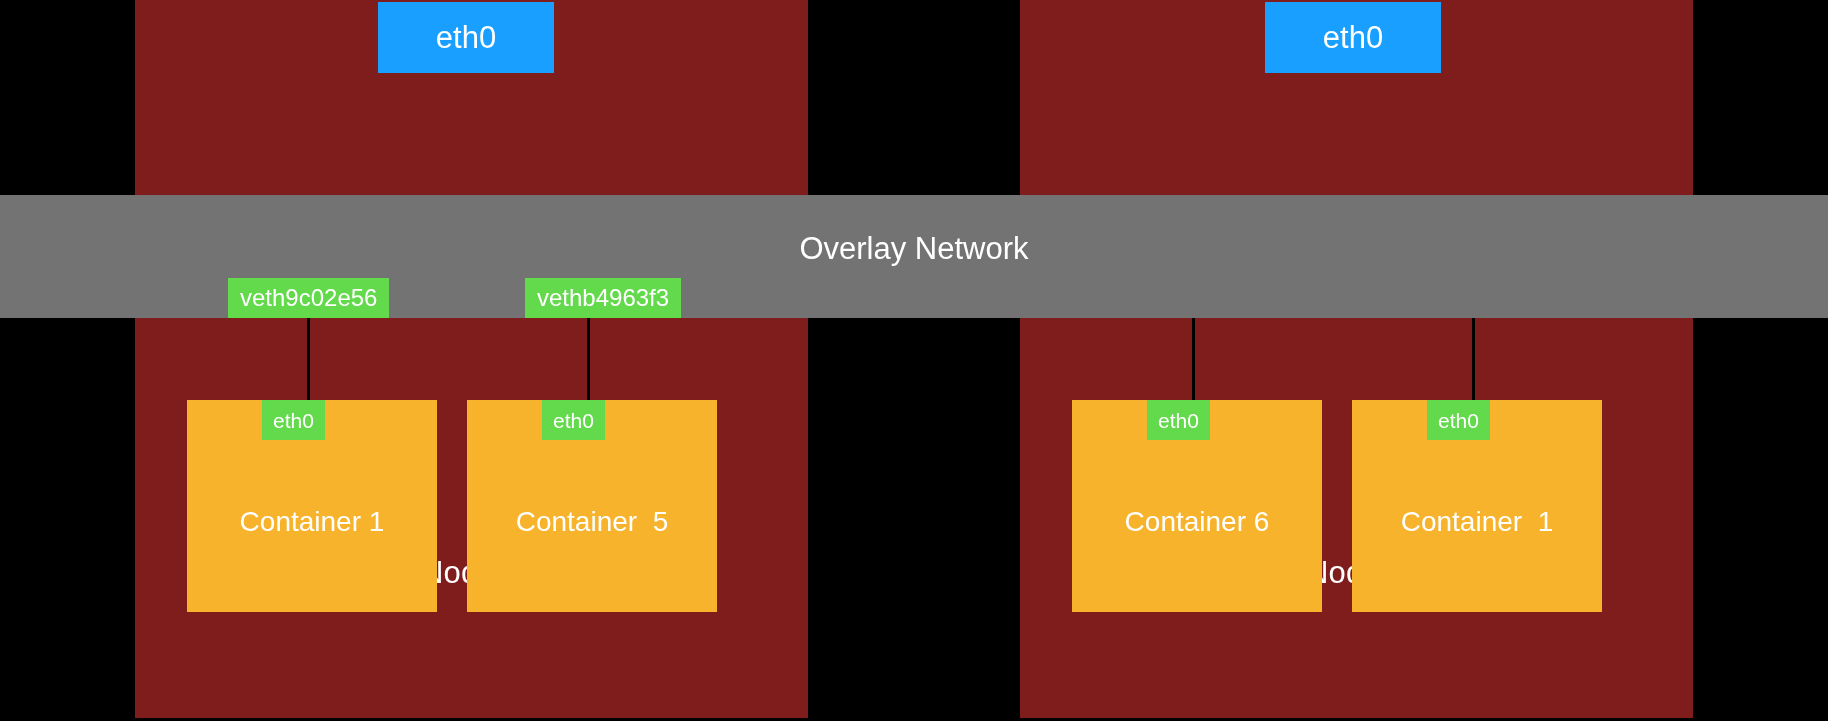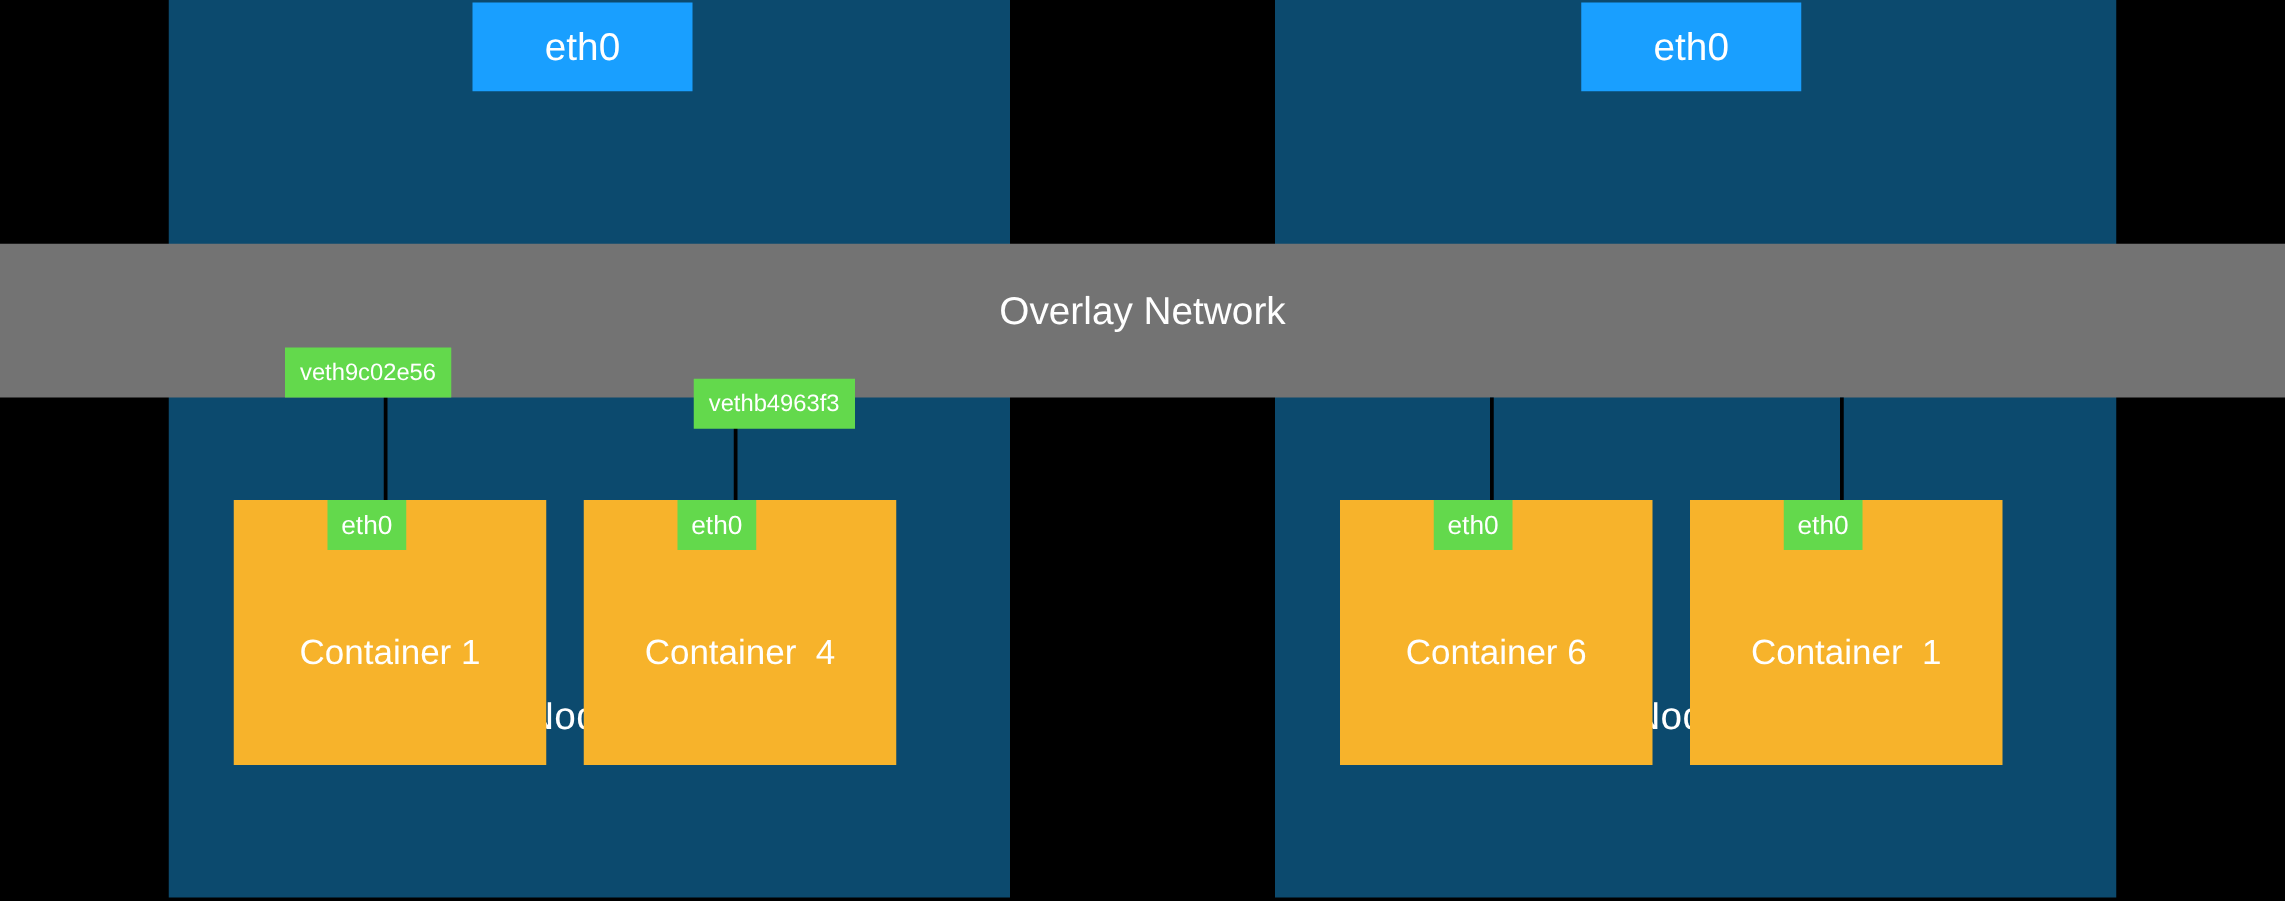--- a/index.html
+++ b/index.html
@@ -19,21 +19,21 @@
     height: 721px;
     background: #000000;
     overflow: hidden;
   }
 
   
   .node-panel {
     position: absolute;
     top: 0;
     height: 718px;
-    background: #0c4a6e;
+    background: #7f1d1d;
   }
   #node-1 { left: 135px; width: 673px; }
   #node-2 { left: 1020px; width: 673px; }
 
   .node-label {
     position: absolute;
     bottom: 130px;
     left: 0;
     width: 100%;
     text-align: center;
@@ -89,21 +89,21 @@
   
   .veth-chip {
     position: absolute;
     top: 278px;
     height: 40px;
     background: #63d94c;
     display: flex;
     align-items: center;
     justify-content: center;
     color: #ffffff;
-    font-size: 19px;
+    font-size: 24px;
     line-height: 1;
     padding: 0 12px;
     box-sizing: border-box;
     white-space: nowrap;
     z-index: 6;
   }
 
   
   .wire {
     position: absolute;
@@ -168,21 +168,21 @@
     <div class="node-label">Node 1</div>
 
     <div class="container-box" style="left:52px;">
       <span class="container-label">Container 1</span>
       <span class="container-nic" style="left:75px;">
         <span>eth0</span>
       </span>
     </div>
 
     <div class="container-box" style="left:332px;">
-      <span class="container-label">Container  4</span>
+      <span class="container-label">Container  5</span>
       <span class="container-nic" style="left:75px;">
         <span>eth0</span>
       </span>
     </div>
   </div>
 
   <div class="node-panel" id="node-2">
 
     <div class="host-nic">
       <span>eth0</span>
@@ -210,17 +210,17 @@
   <div class="wire" style="left:1192px;"></div>
   <div class="wire" style="left:1472px;"></div>
 
   <div id="overlay-band">
     <div id="overlay-title">Overlay Network</div>
   </div>
 
   <div class="veth-chip" style="left:228px;">
     <span>veth9c02e56</span>
   </div>
-  <div class="veth-chip" style="left:555px;margin-top:25px;">
+  <div class="veth-chip" style="left:525px;">
     <span>vethb4963f3</span>
   </div>
 
 </div>
 
 </body></html>

